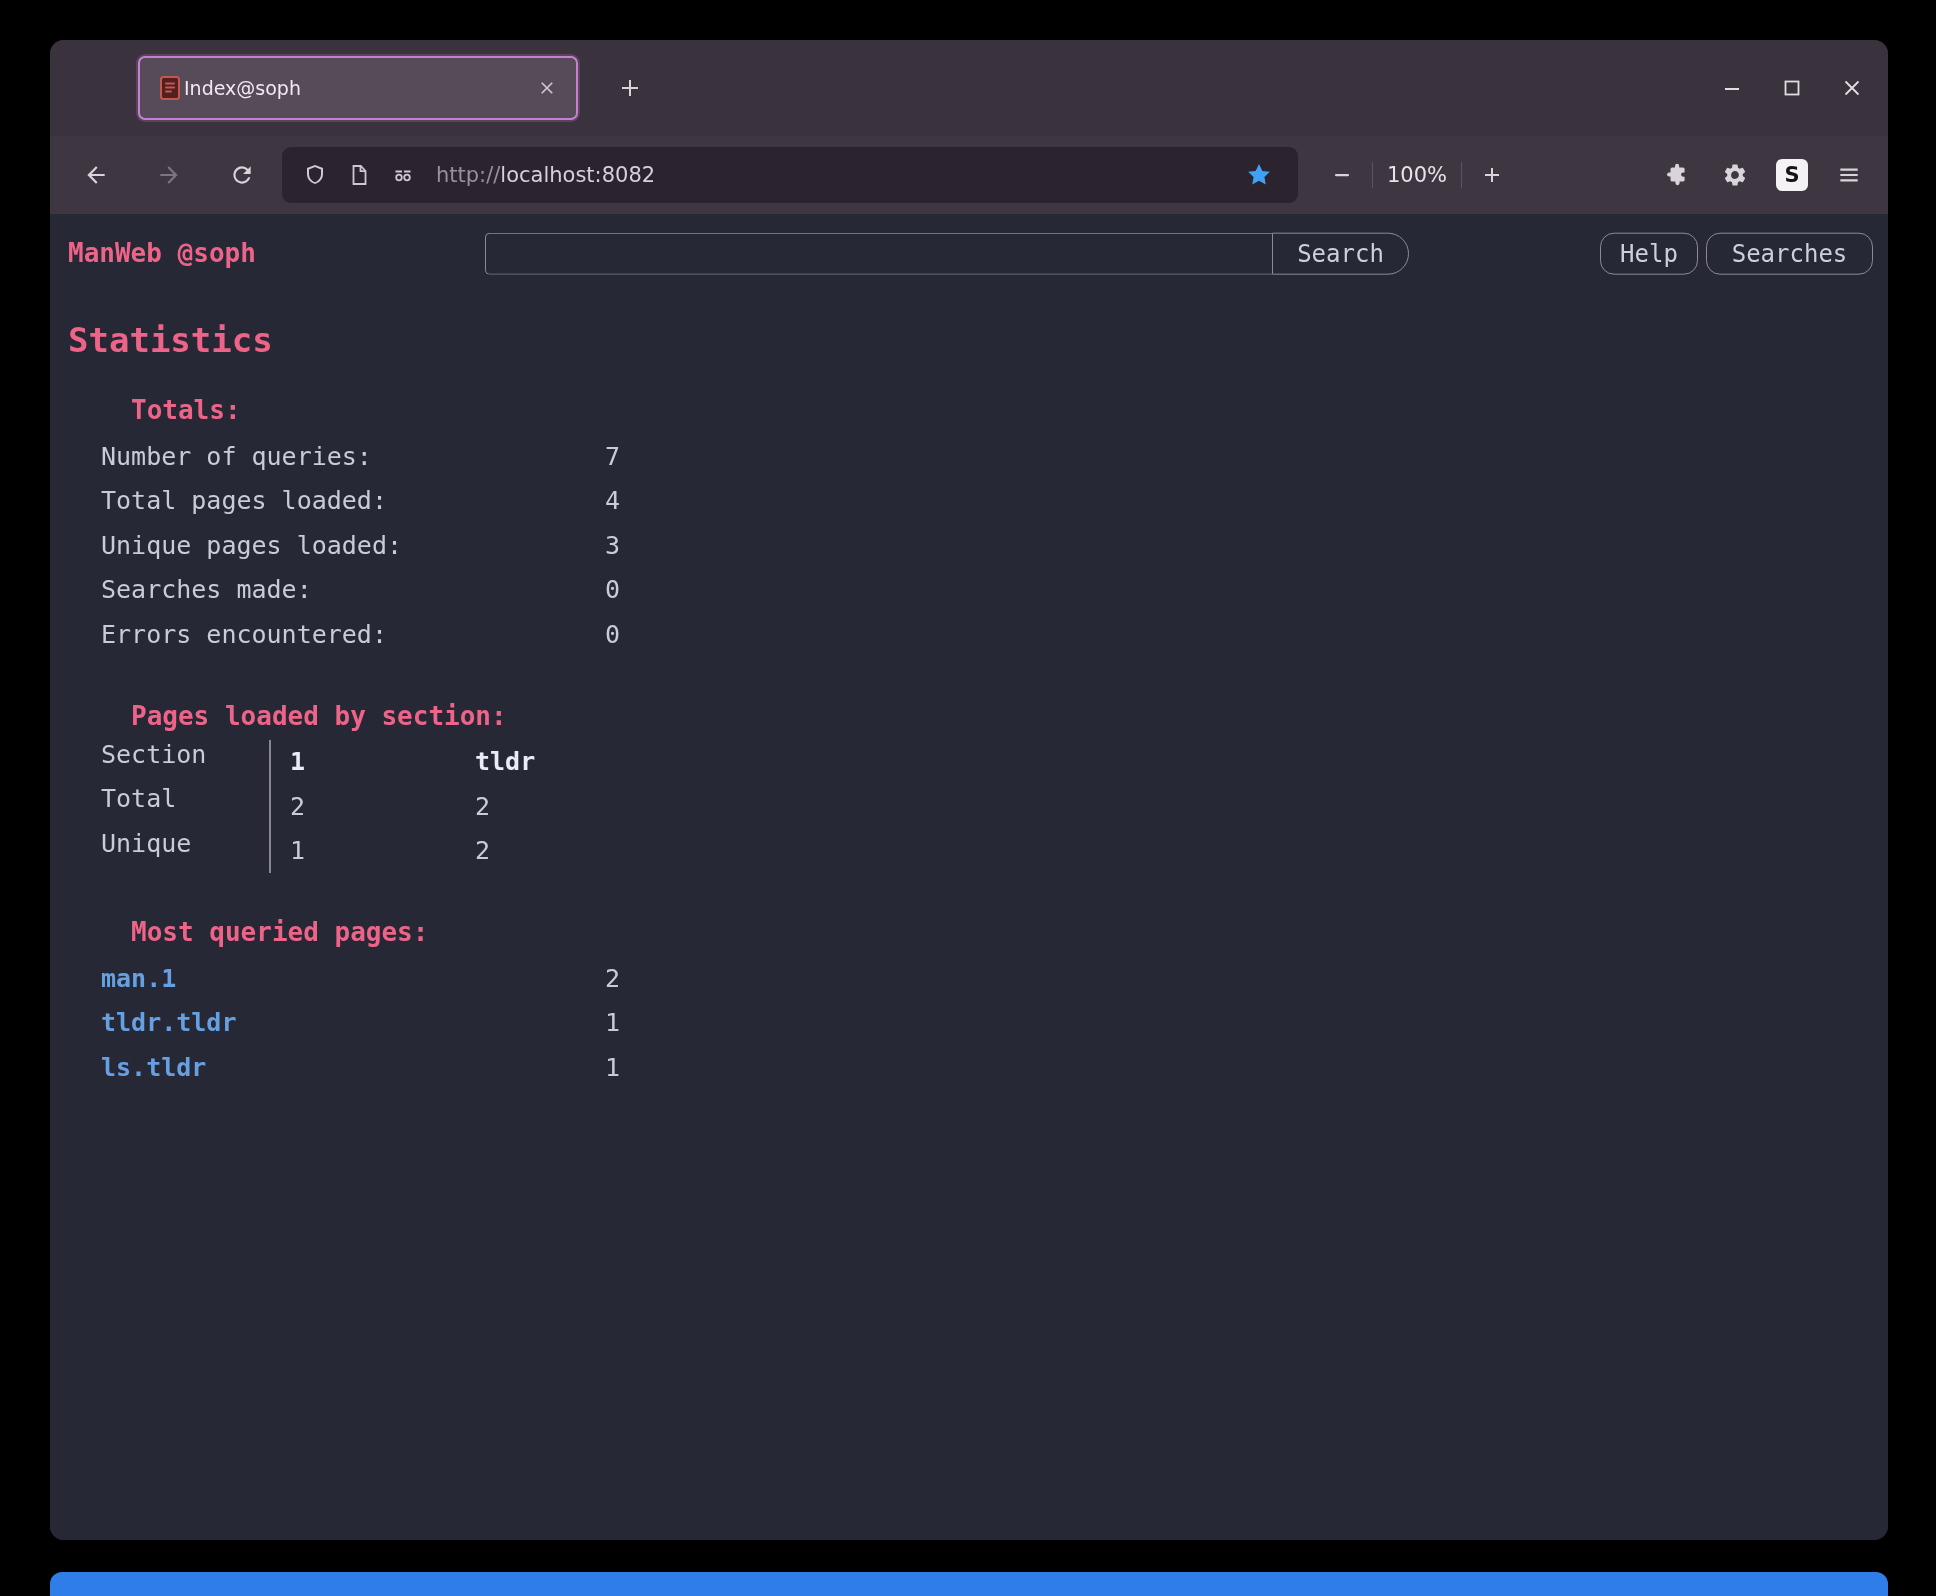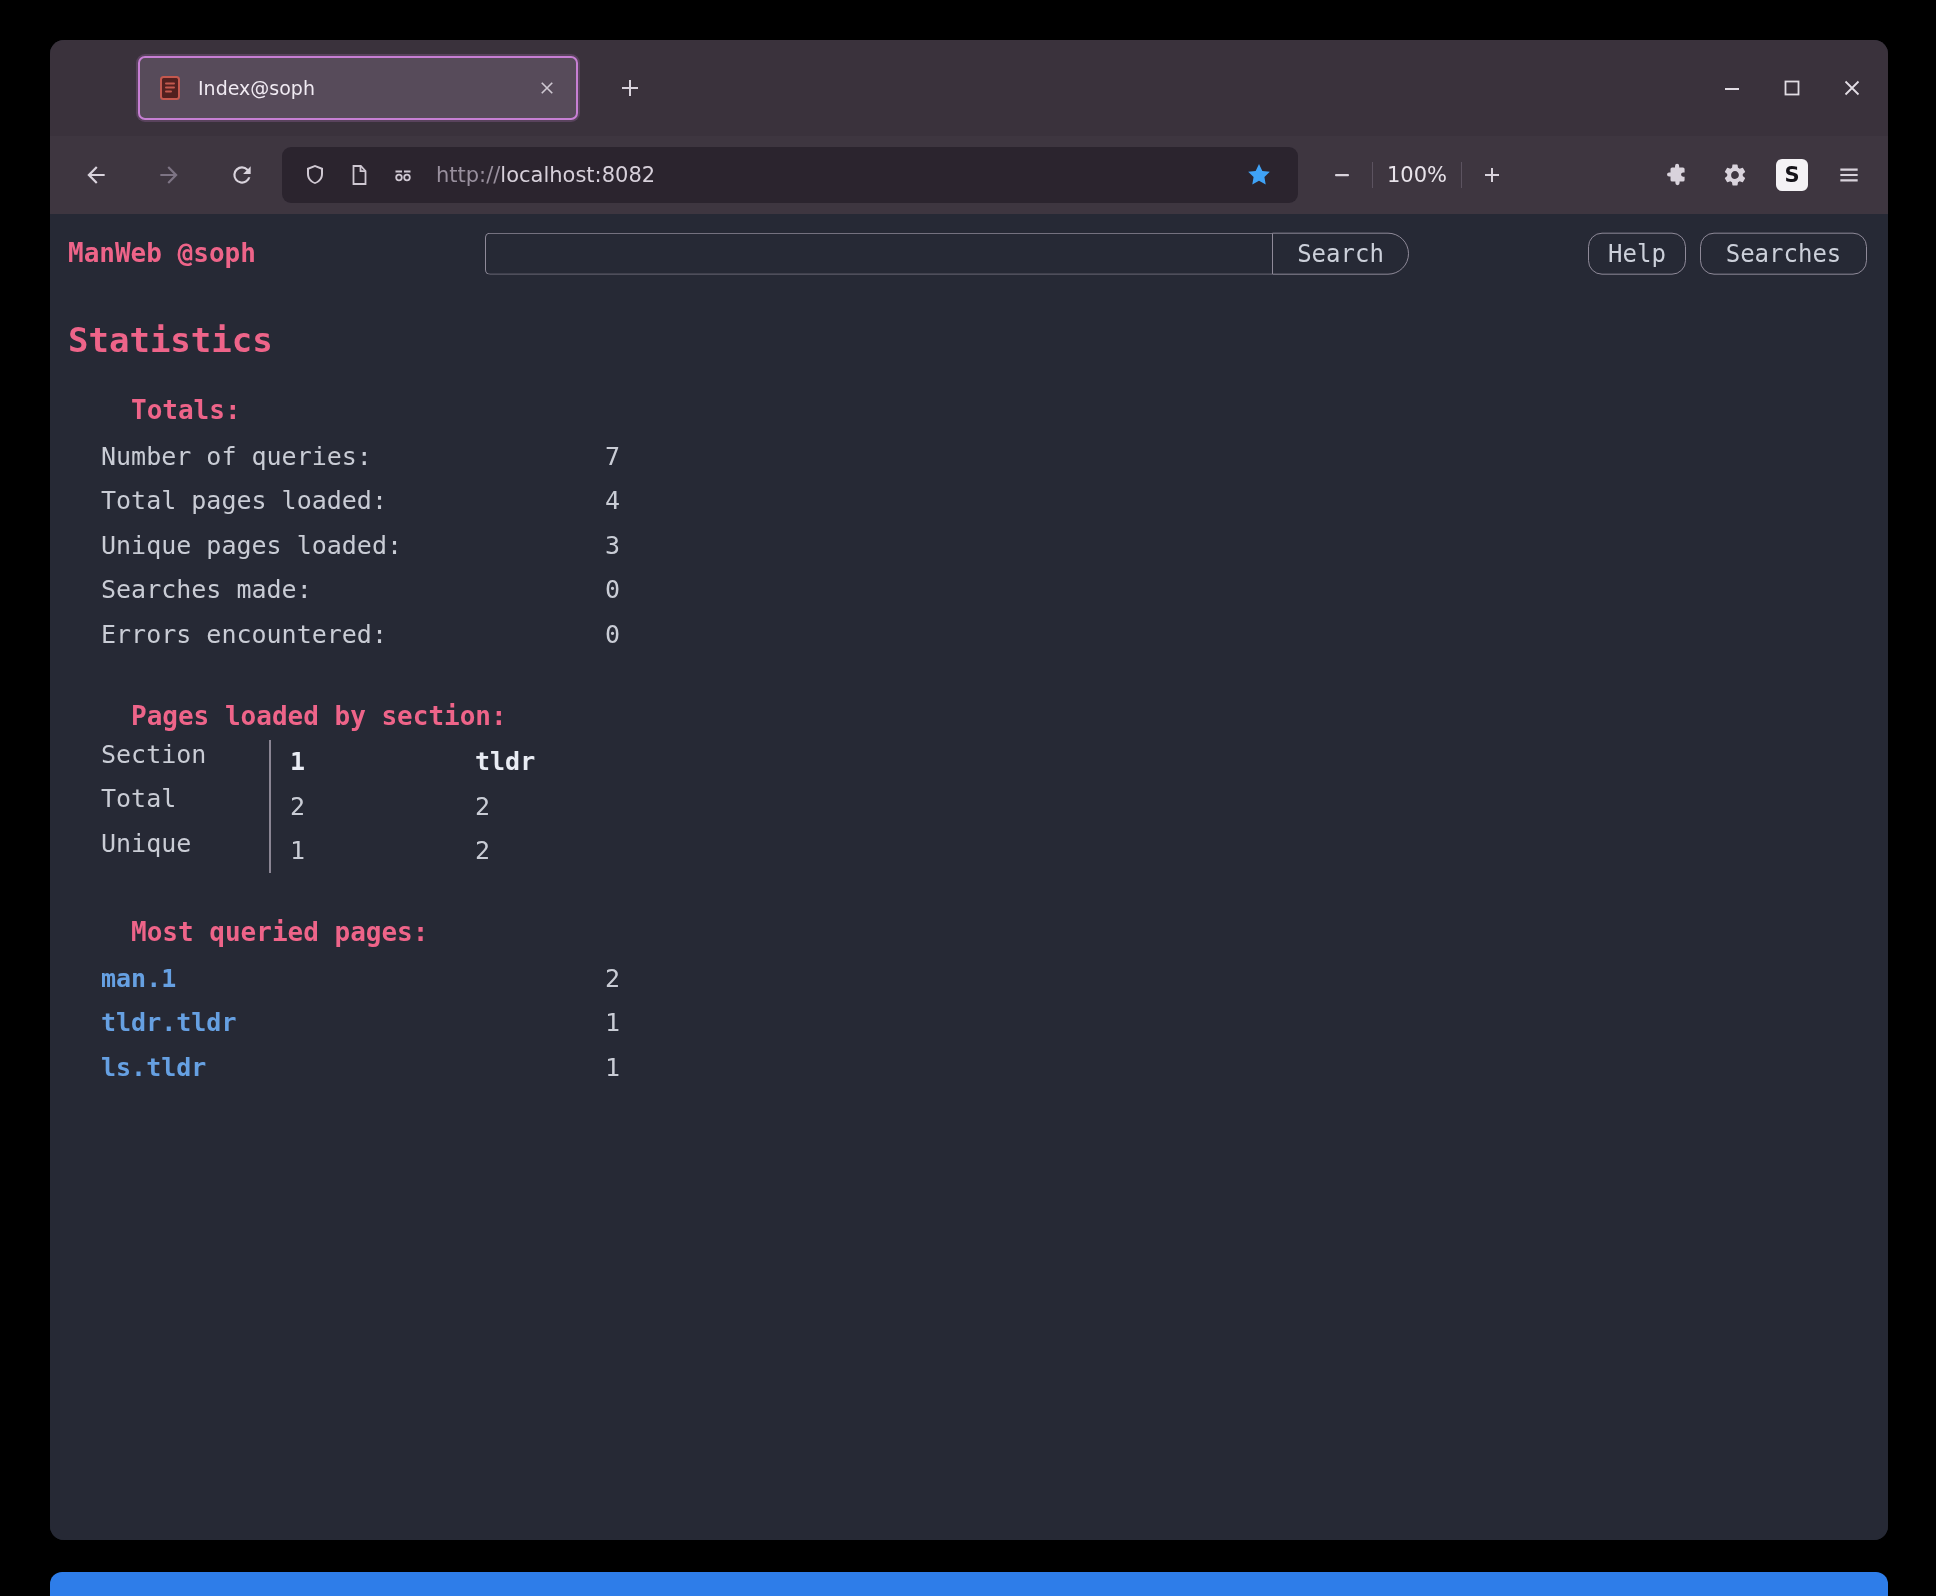--- a/index.html
+++ b/index.html
@@ -13,21 +13,21 @@
   .window { position:absolute; left:50px; top:40px; width:1838px; height:1500px;
             border-radius:14px; overflow:hidden; background:#262935;
             display:flex; flex-direction:column; }
 
   
   .titlebar { height:96px; background:#3a323c; position:relative; flex:0 0 auto;
               display:flex; align-items:center; }
   .tab { position:absolute; left:88px; top:16px; width:440px; height:64px;
          background:#574b5a; border:2px solid #c77fd4; border-radius:7px;
          box-shadow:0 0 0 2px rgba(199,127,212,.22);
-         display:flex; align-items:center; padding:0 14px 0 16px; gap:14px; }
+         display:flex; align-items:center; padding:0 14px 0 16px; gap:0; }
   .tab-title { flex:1; font-size:19px; color:#f0eaf2; white-space:nowrap;
                overflow:hidden; }
   .icon-btn { display:flex; align-items:center; justify-content:center;
               color:#d9d3dc; border-radius:6px; cursor:default; }
   .tab-close { width:30px; height:30px; color:#cfc8d2; }
   .new-tab { position:absolute; left:560px; top:28px; width:40px; height:40px; }
   .win-controls { position:absolute; right:12px; top:0; height:96px;
                   display:flex; align-items:center; gap:12px; }
   .win-controls .icon-btn { width:48px; height:48px; color:#e2dde4; }
 
@@ -66,22 +66,22 @@
   .search-group { position:absolute; left:435px; top:50%; transform:translateY(-46%);
                   display:flex; align-items:stretch; height:42px; }
   .search-input { width:787px; height:42px; background:transparent;
                   border:1.5px solid #8f8a99; border-right:none;
                   border-radius:5px 0 0 5px; color:#e6e8ef;
                   font-family:inherit; font-size:24px; padding:0 14px; outline:none; }
   .btn { height:42px; background:transparent; border:1.5px solid #8f8a99;
          color:#ccd0da; font-family:inherit; font-size:24px;
          display:flex; align-items:center; justify-content:center; cursor:default; }
   .search-btn { width:137px; border-radius:0 21px 21px 0; }
-  .hs-group { position:absolute; right:21px; top:50%; transform:translateY(-46%);
-              display:flex; gap:14px; }
+  .hs-group { position:absolute; right:15px; top:50%; transform:translateY(-46%);
+              display:flex; gap:8px; }
   .help-btn { width:98px; border-radius:14px; }
   .settings-btn { width:167px; border-radius:14px; }
 
   .page-title { margin:28px 0 0 18px; font-size:34px; font-weight:bold;
                 color:#ee6489; line-height:44px; }
   .section-heading { margin:26px 0 2px 81px; font-size:26px; font-weight:bold;
                      color:#ee6489; line-height:44px; }
   .section-heading.gap { margin-top:37px; }
   .rows { margin-left:51px; }
   .row { display:flex; align-items:center; height:44.5px; }

